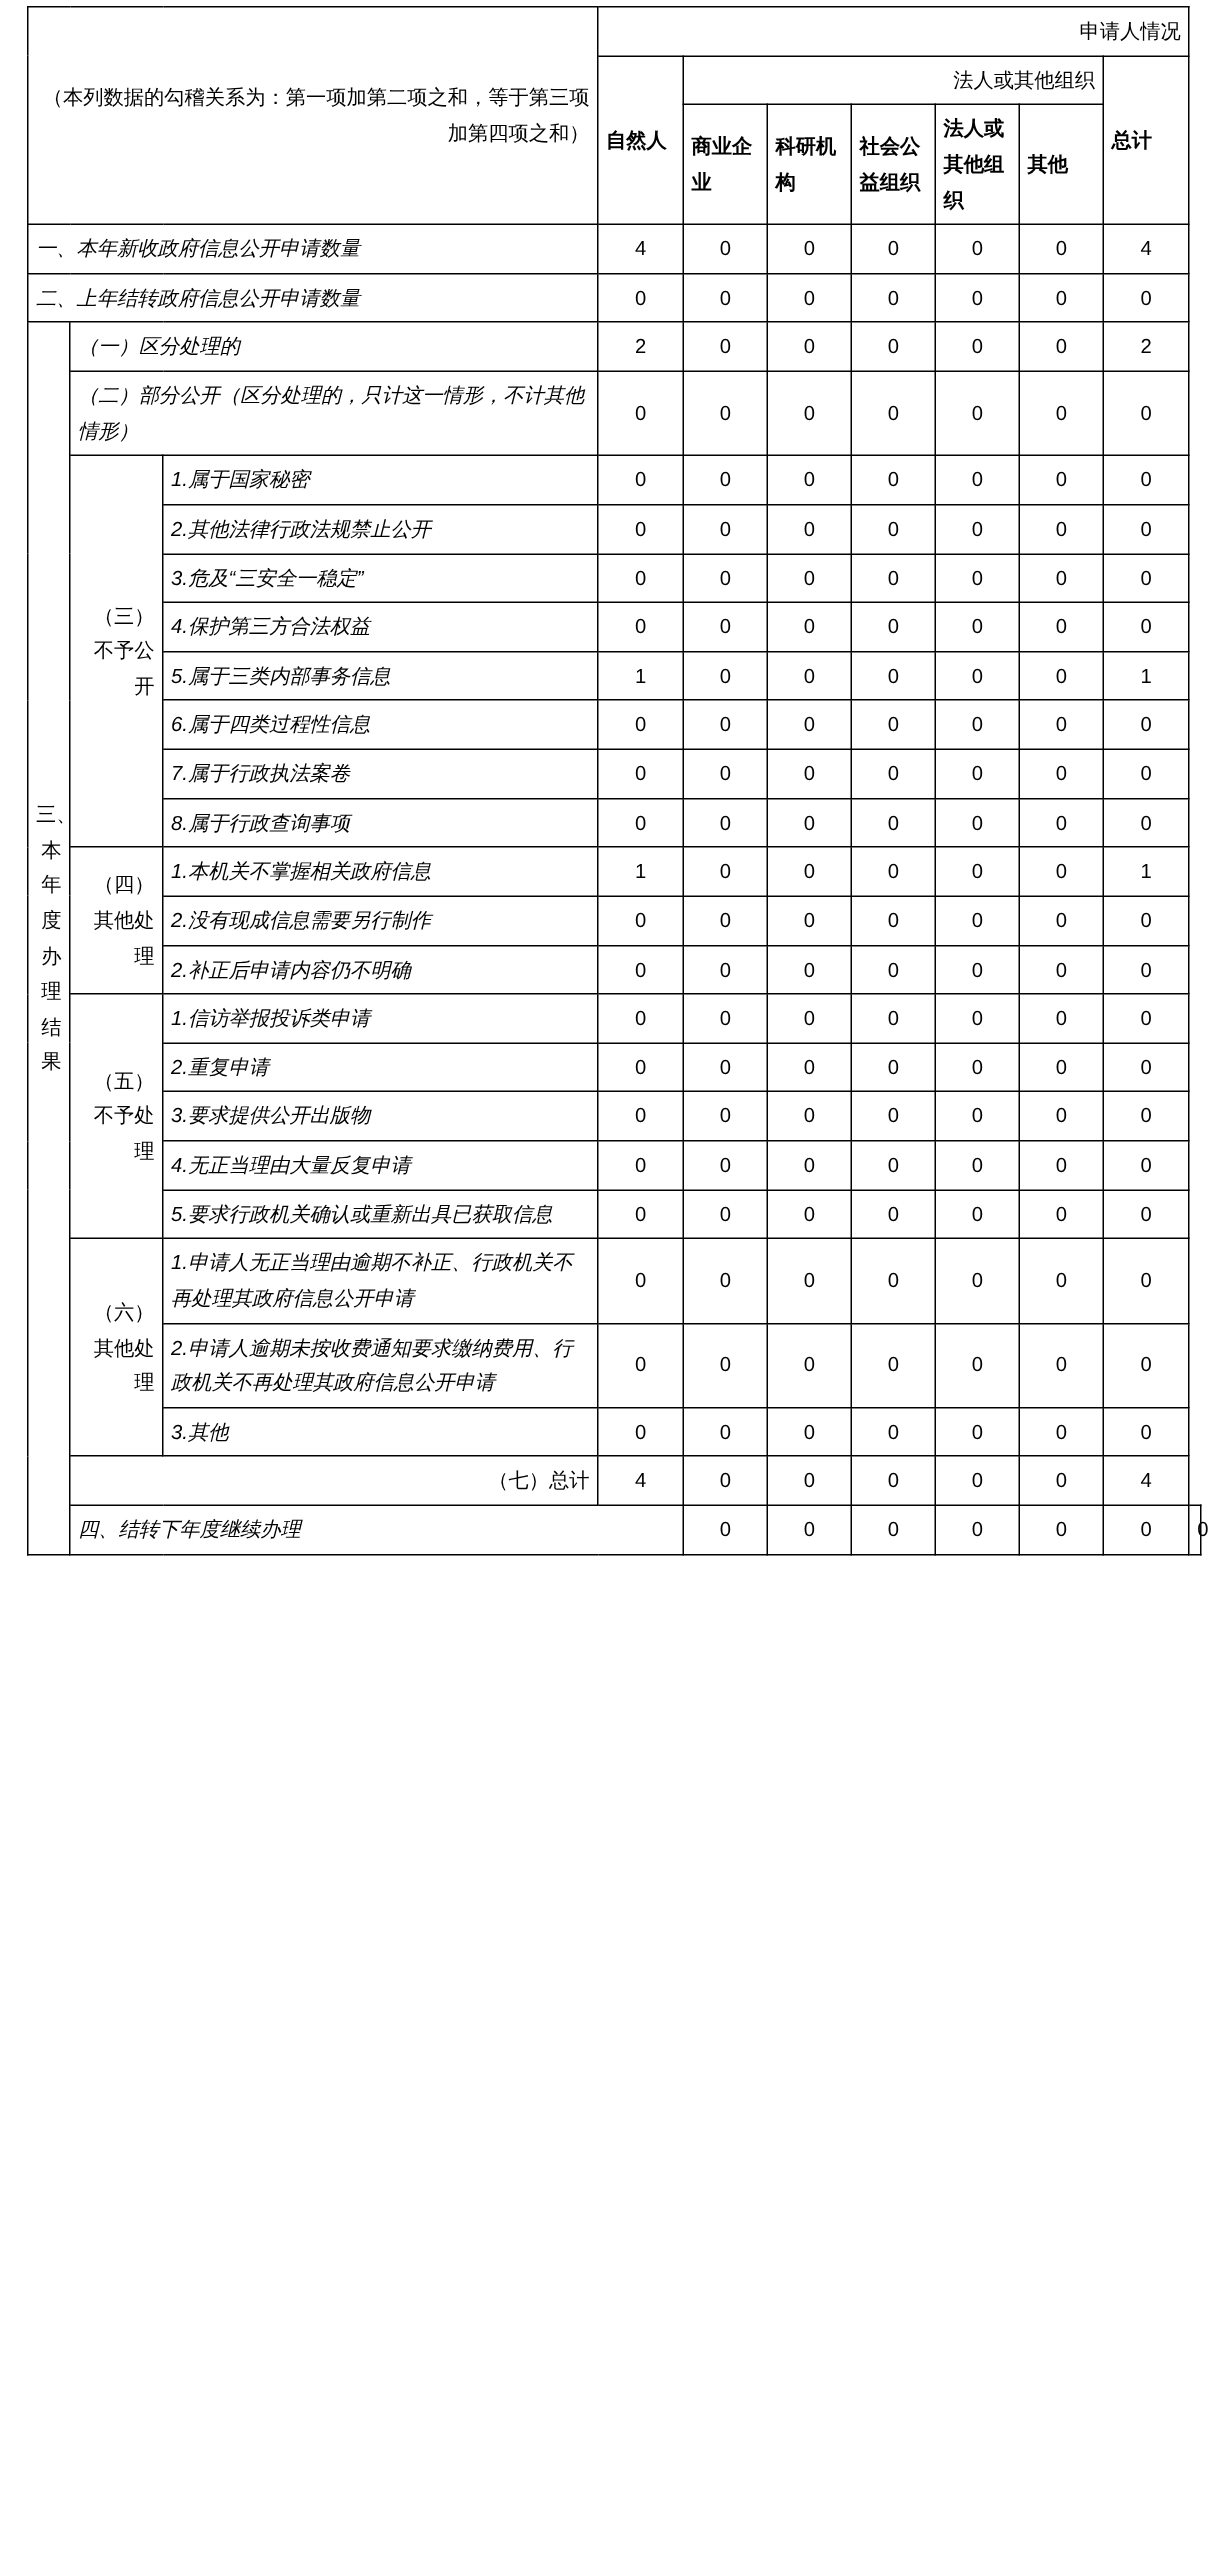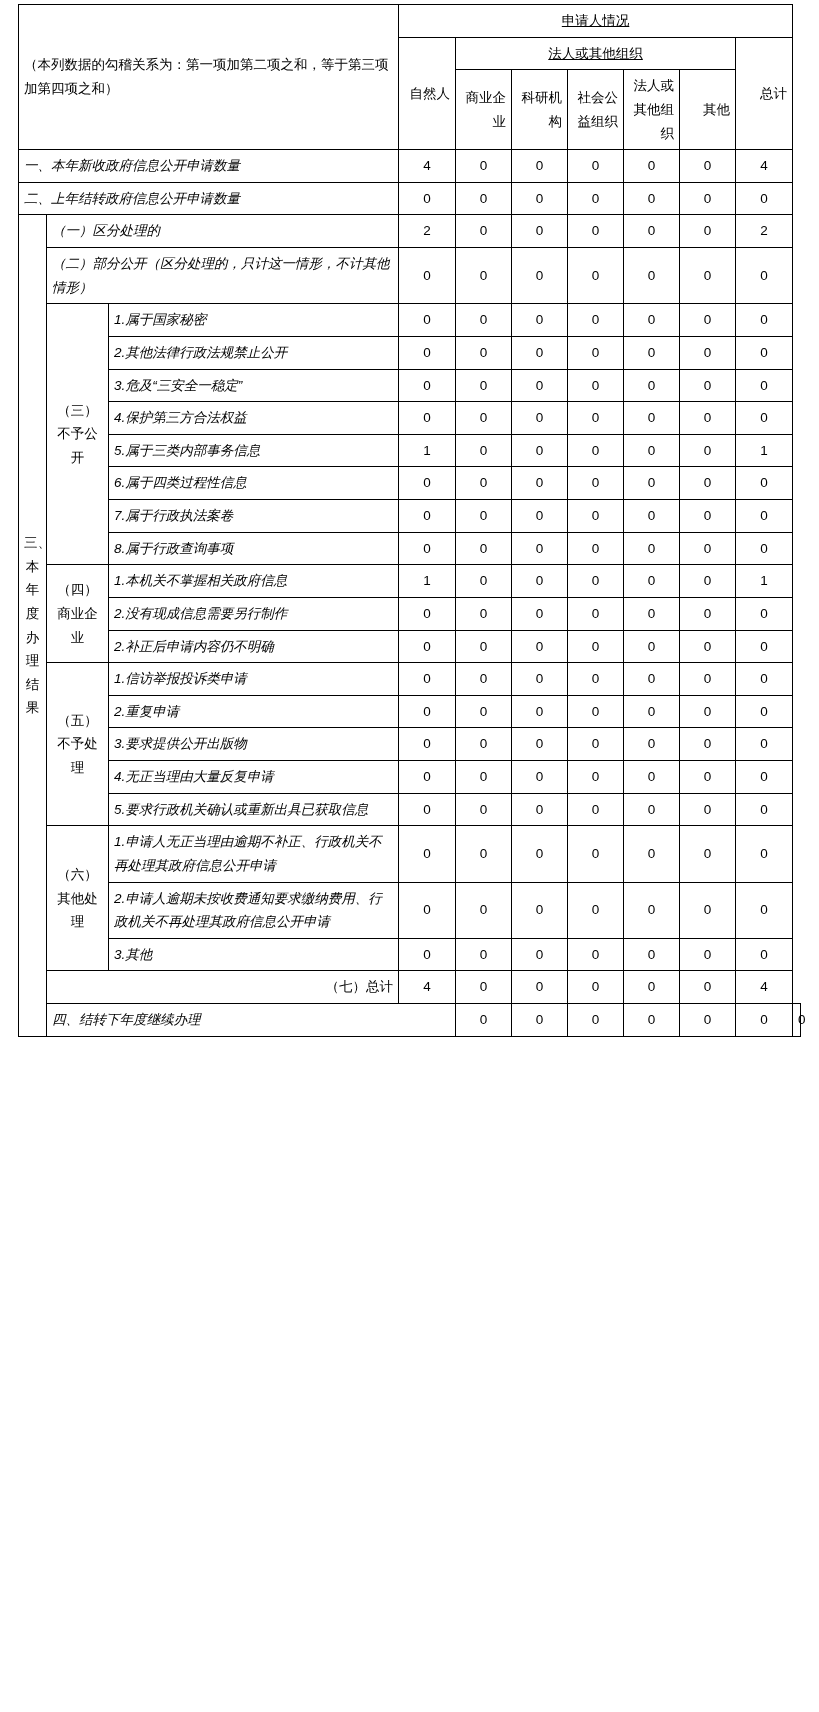--- a/index.html
+++ b/index.html
@@ -35,38 +35,39 @@
   col.c-label1 { width: 28px; }
   col.c-label2 { width: 62px; }
   col.c-label3 { width: 290px; }
   col.c-num    { width: 57px; }
   col.c-num2   { width: 56px; }
   col.c-total  { width: 57px; }
 
   .ctr { text-align: right; }
   .lft { text-align: left; font-style: italic; }
   .num { text-align: center; font-size: 13.5px; }
-  .hdr-grp { text-align: center; vertical-align: middle; padding-left: 8px; text-decoration: underline; }
+  .hdr-grp { text-align: right; vertical-align: middle; padding-left: 8px; }
   .narrow {
     
-    text-align: center;
+    text-align: right;
     padding: 4px 2px;
     line-height: 1.8;
   }
   .top-left {
-    text-align: left;
+    text-align: right;
     vertical-align: middle;
     padding: 6px 8px;
     line-height: 2.1;
   }
   .colhdr {
-    text-align: right;
+    text-align: left;
     vertical-align: middle;
     line-height: 1.6;
     padding: 4px 2px;
+    font-weight: bold;
   }
   .tall { line-height: 1.9; }
 </style>
 </head>
 <body>
 
 <div id="sheet">
   <table class="gov">
     <colgroup>
       <col class="c-label1">
@@ -222,21 +223,21 @@
         <td class="num">0</td>
         <td class="num">0</td>
         <td class="num">0</td>
         <td class="num">0</td>
         <td class="num">0</td>
         <td class="num">0</td>
         <td class="num">0</td>
       </tr>
 
       <tr>
-        <td class="narrow" rowspan="3">（四）商业企业</td>
+        <td class="narrow" rowspan="3">（四）其他处理</td>
         <td class="lft">1.本机关不掌握相关政府信息</td>
         <td class="num">1</td>
         <td class="num">0</td>
         <td class="num">0</td>
         <td class="num">0</td>
         <td class="num">0</td>
         <td class="num">0</td>
         <td class="num">1</td>
       </tr>
       <tr>

